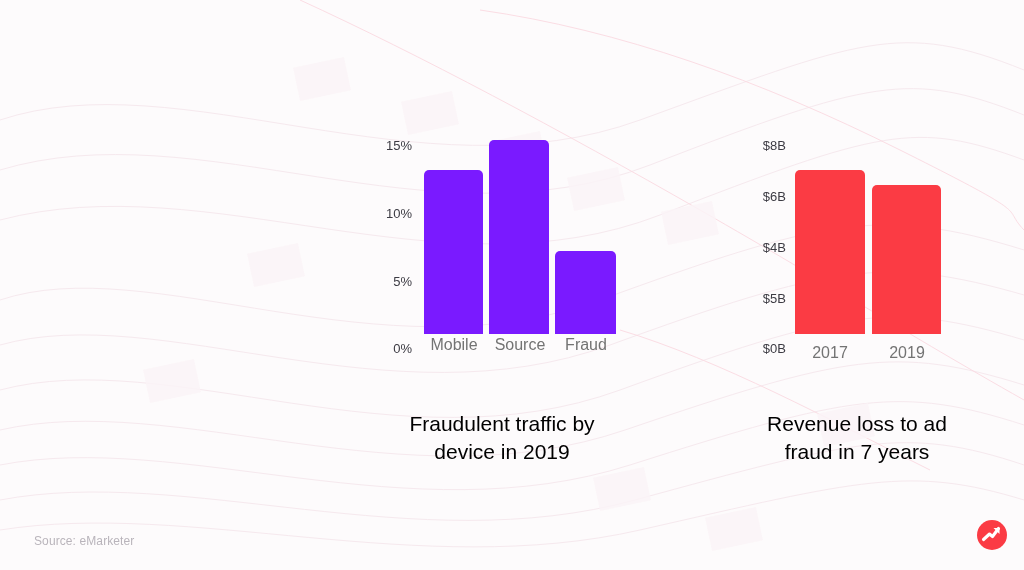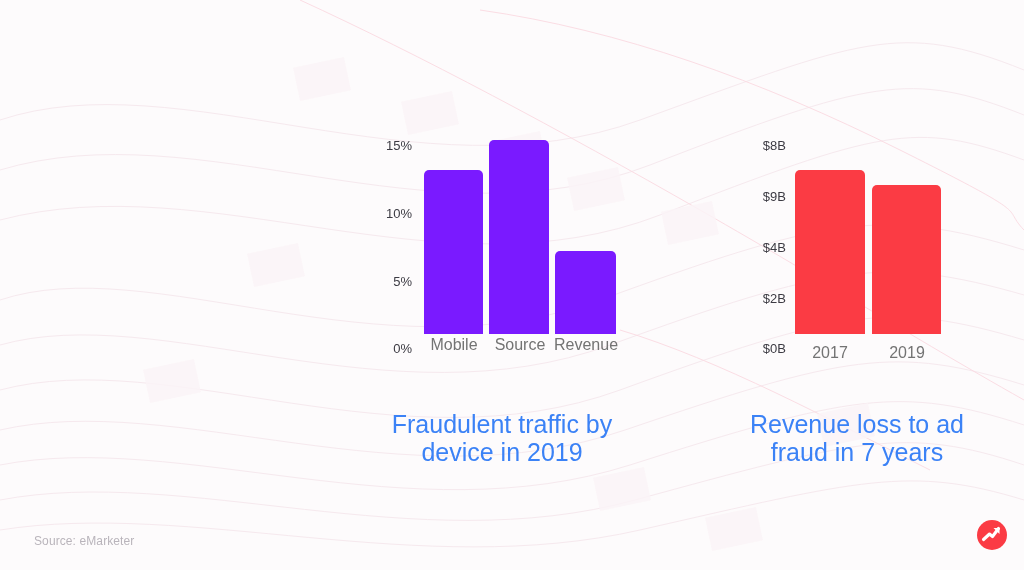--- a/index.html
+++ b/index.html
@@ -120,23 +120,23 @@
     transform: translateX(-50%);
     font-size: 16px;
     color: #737373;
     white-space: nowrap;
   }
 
   .chart-caption {
     position: absolute;
     width: 290px;
     text-align: center;
-    font-size: 25px;
+    font-size: 21px;
     line-height: 28px;
-    color: #3b82f6;
+    color: #000000;
     z-index: 2;
   }
   #caption-1 { left: 357px; top: 410px; }
   #caption-2 { left: 712px; top: 410px; }
 </style>
 </head>
 <body>
 
 <div class="slide">
 
@@ -182,37 +182,37 @@
         <div class="axis-tick" style="top:214px">0%</div>
       </div>
       <div class="bars-area">
         <div class="bar purple" style="left:0px;   width:59px; height:164px;"></div>
         <div class="bar purple" style="left:65px;  width:60px; height:194px;"></div>
         <div class="bar purple" style="left:131px; width:61px; height:83px;"></div>
       </div>
       <div class="cat-labels">
         <div class="cat-label" style="left:30px">Mobile</div>
         <div class="cat-label" style="left:96px">Source</div>
-        <div class="cat-label" style="left:162px">Revenue</div>
+        <div class="cat-label" style="left:162px">Fraud</div>
       </div>
     </div>
   </div>
 
   <div class="chart-caption" id="caption-1">
     <div>Fraudulent traffic by</div>
     <div>device in 2019</div>
   </div>
 
   <div class="chart-block" id="chart-block-2">
     <div class="plot">
       <div class="axis-labels">
         <div class="axis-tick" style="top:11px">$8B</div>
-        <div class="axis-tick" style="top:62px">$9B</div>
+        <div class="axis-tick" style="top:62px">$6B</div>
         <div class="axis-tick" style="top:113px">$4B</div>
-        <div class="axis-tick" style="top:164px">$2B</div>
+        <div class="axis-tick" style="top:164px">$5B</div>
         <div class="axis-tick" style="top:214px">$0B</div>
       </div>
       <div class="bars-area">
         <div class="bar red" style="left:0px;  width:70px; height:164px;"></div>
         <div class="bar red" style="left:77px; width:69px; height:149px;"></div>
       </div>
       <div class="cat-labels">
         <div class="cat-label" style="left:35px">2017</div>
         <div class="cat-label" style="left:112px">2019</div>
       </div>

